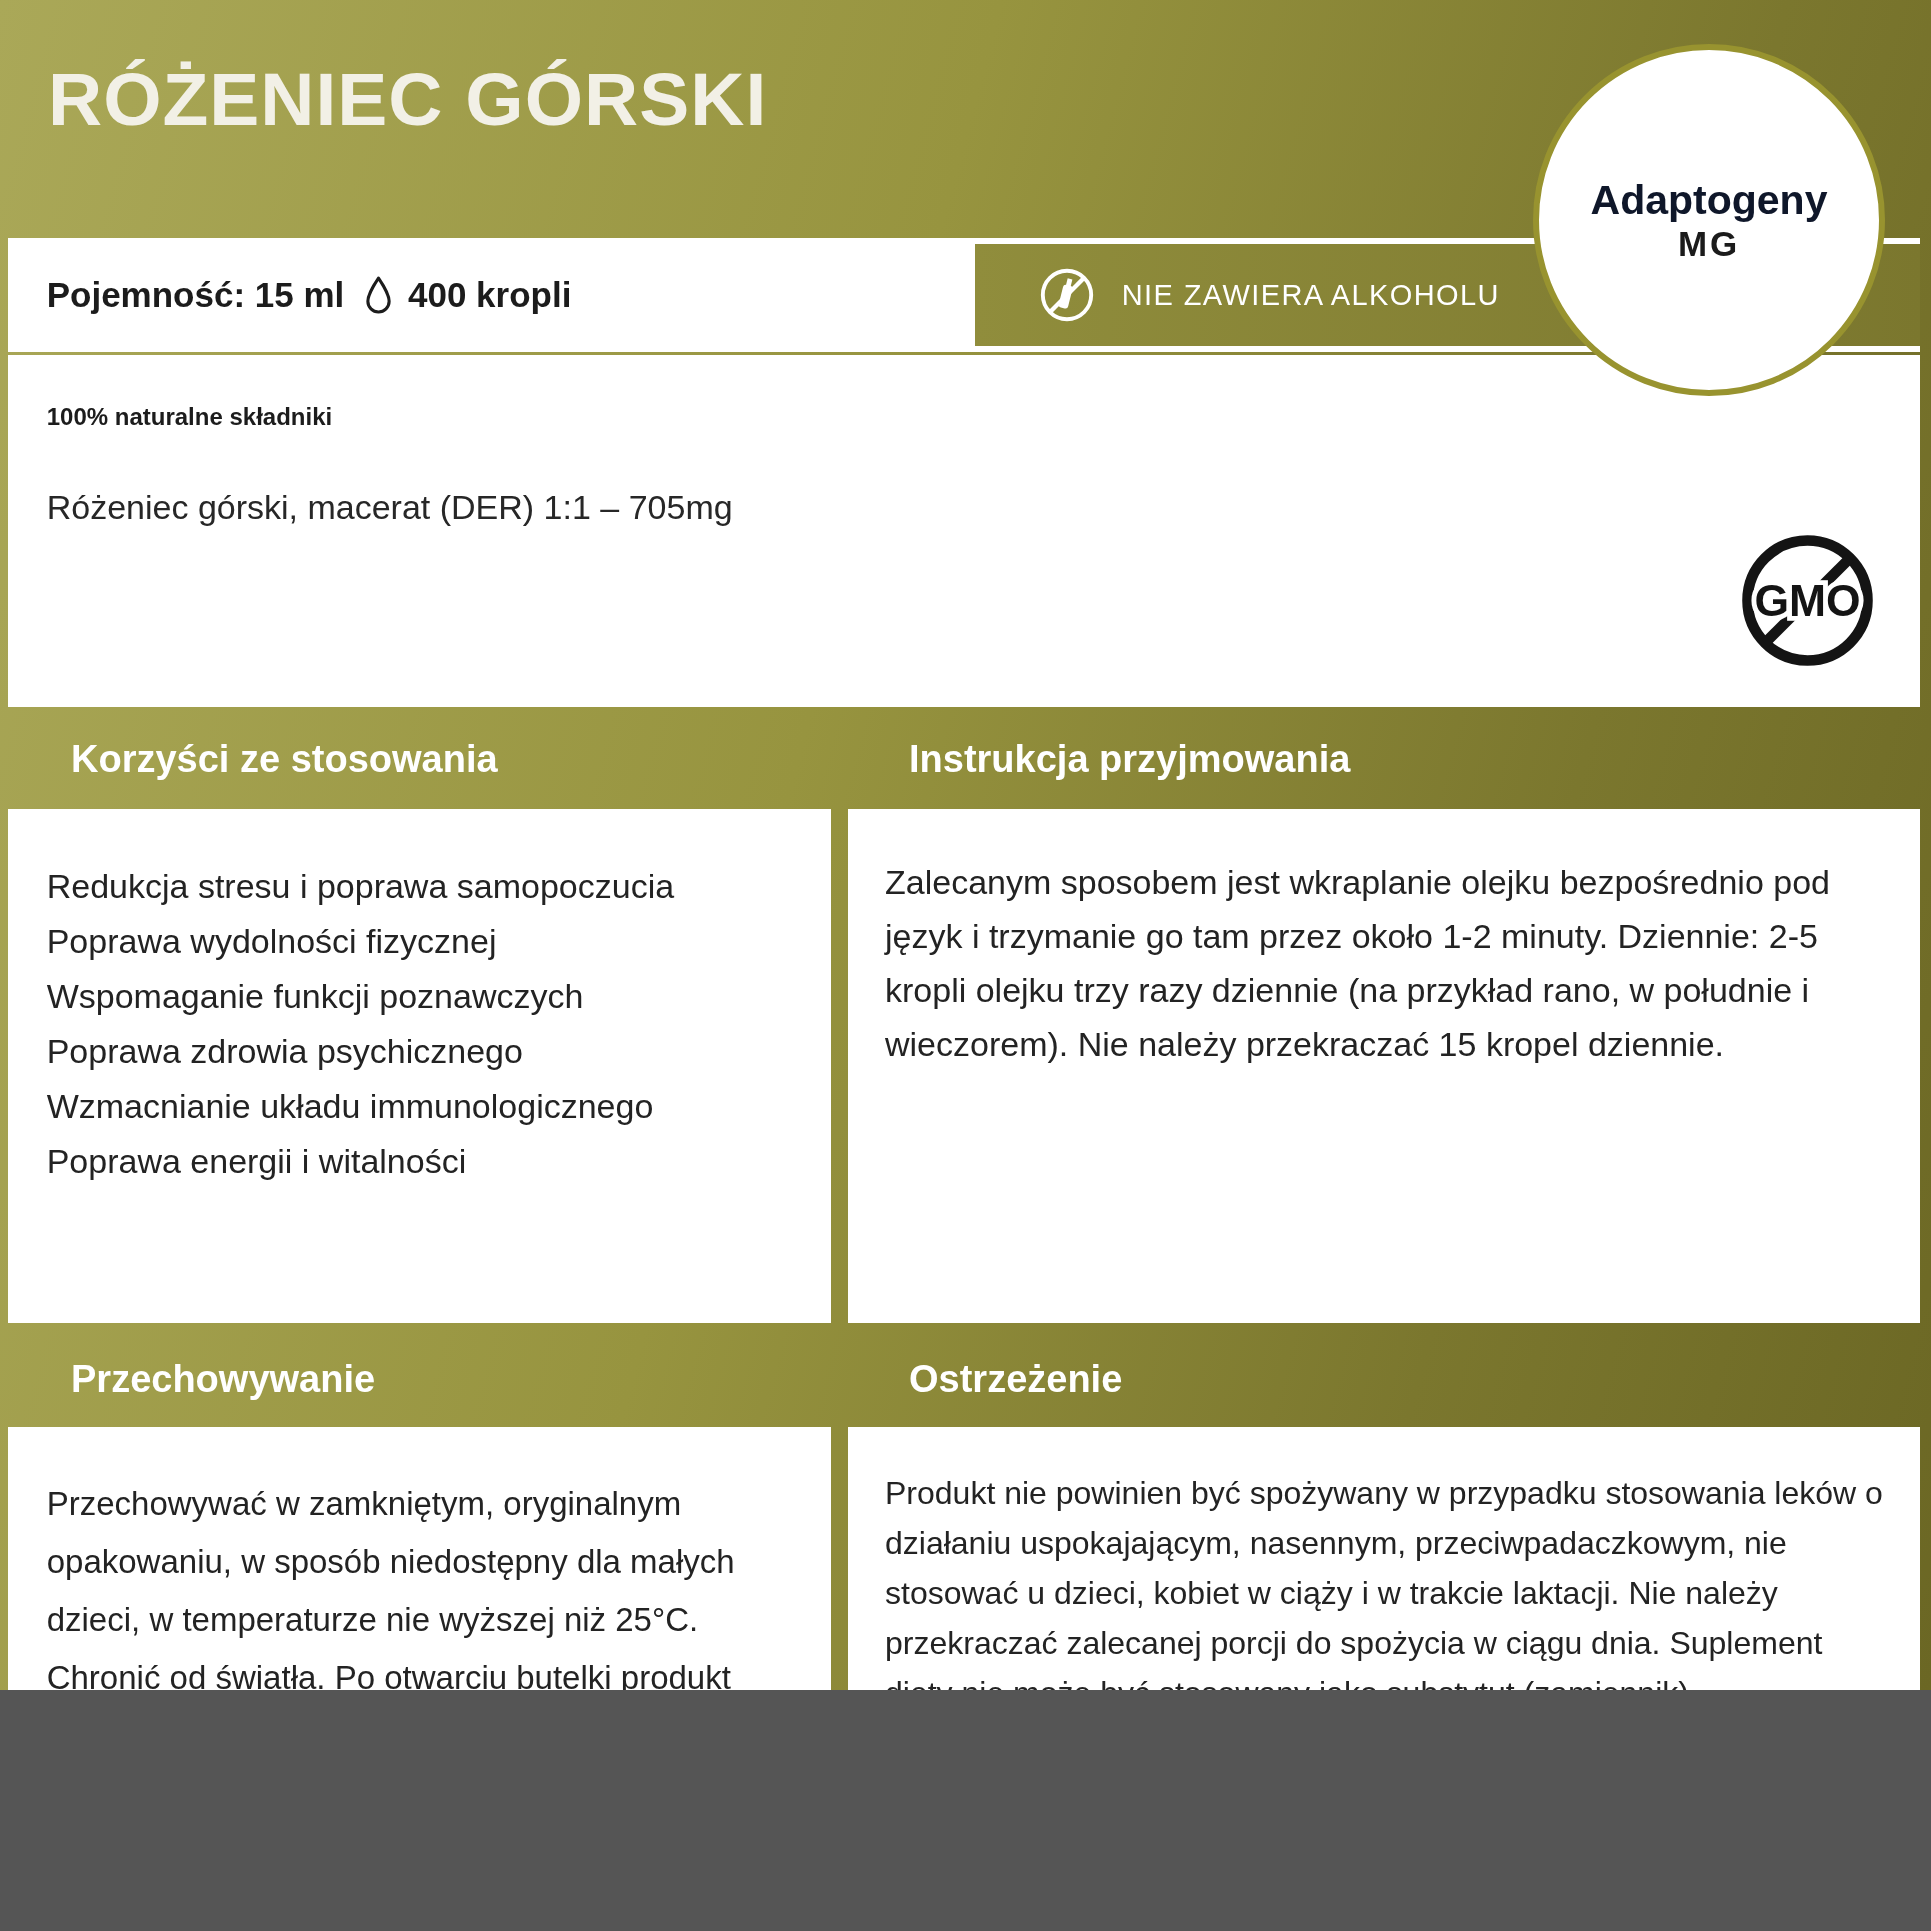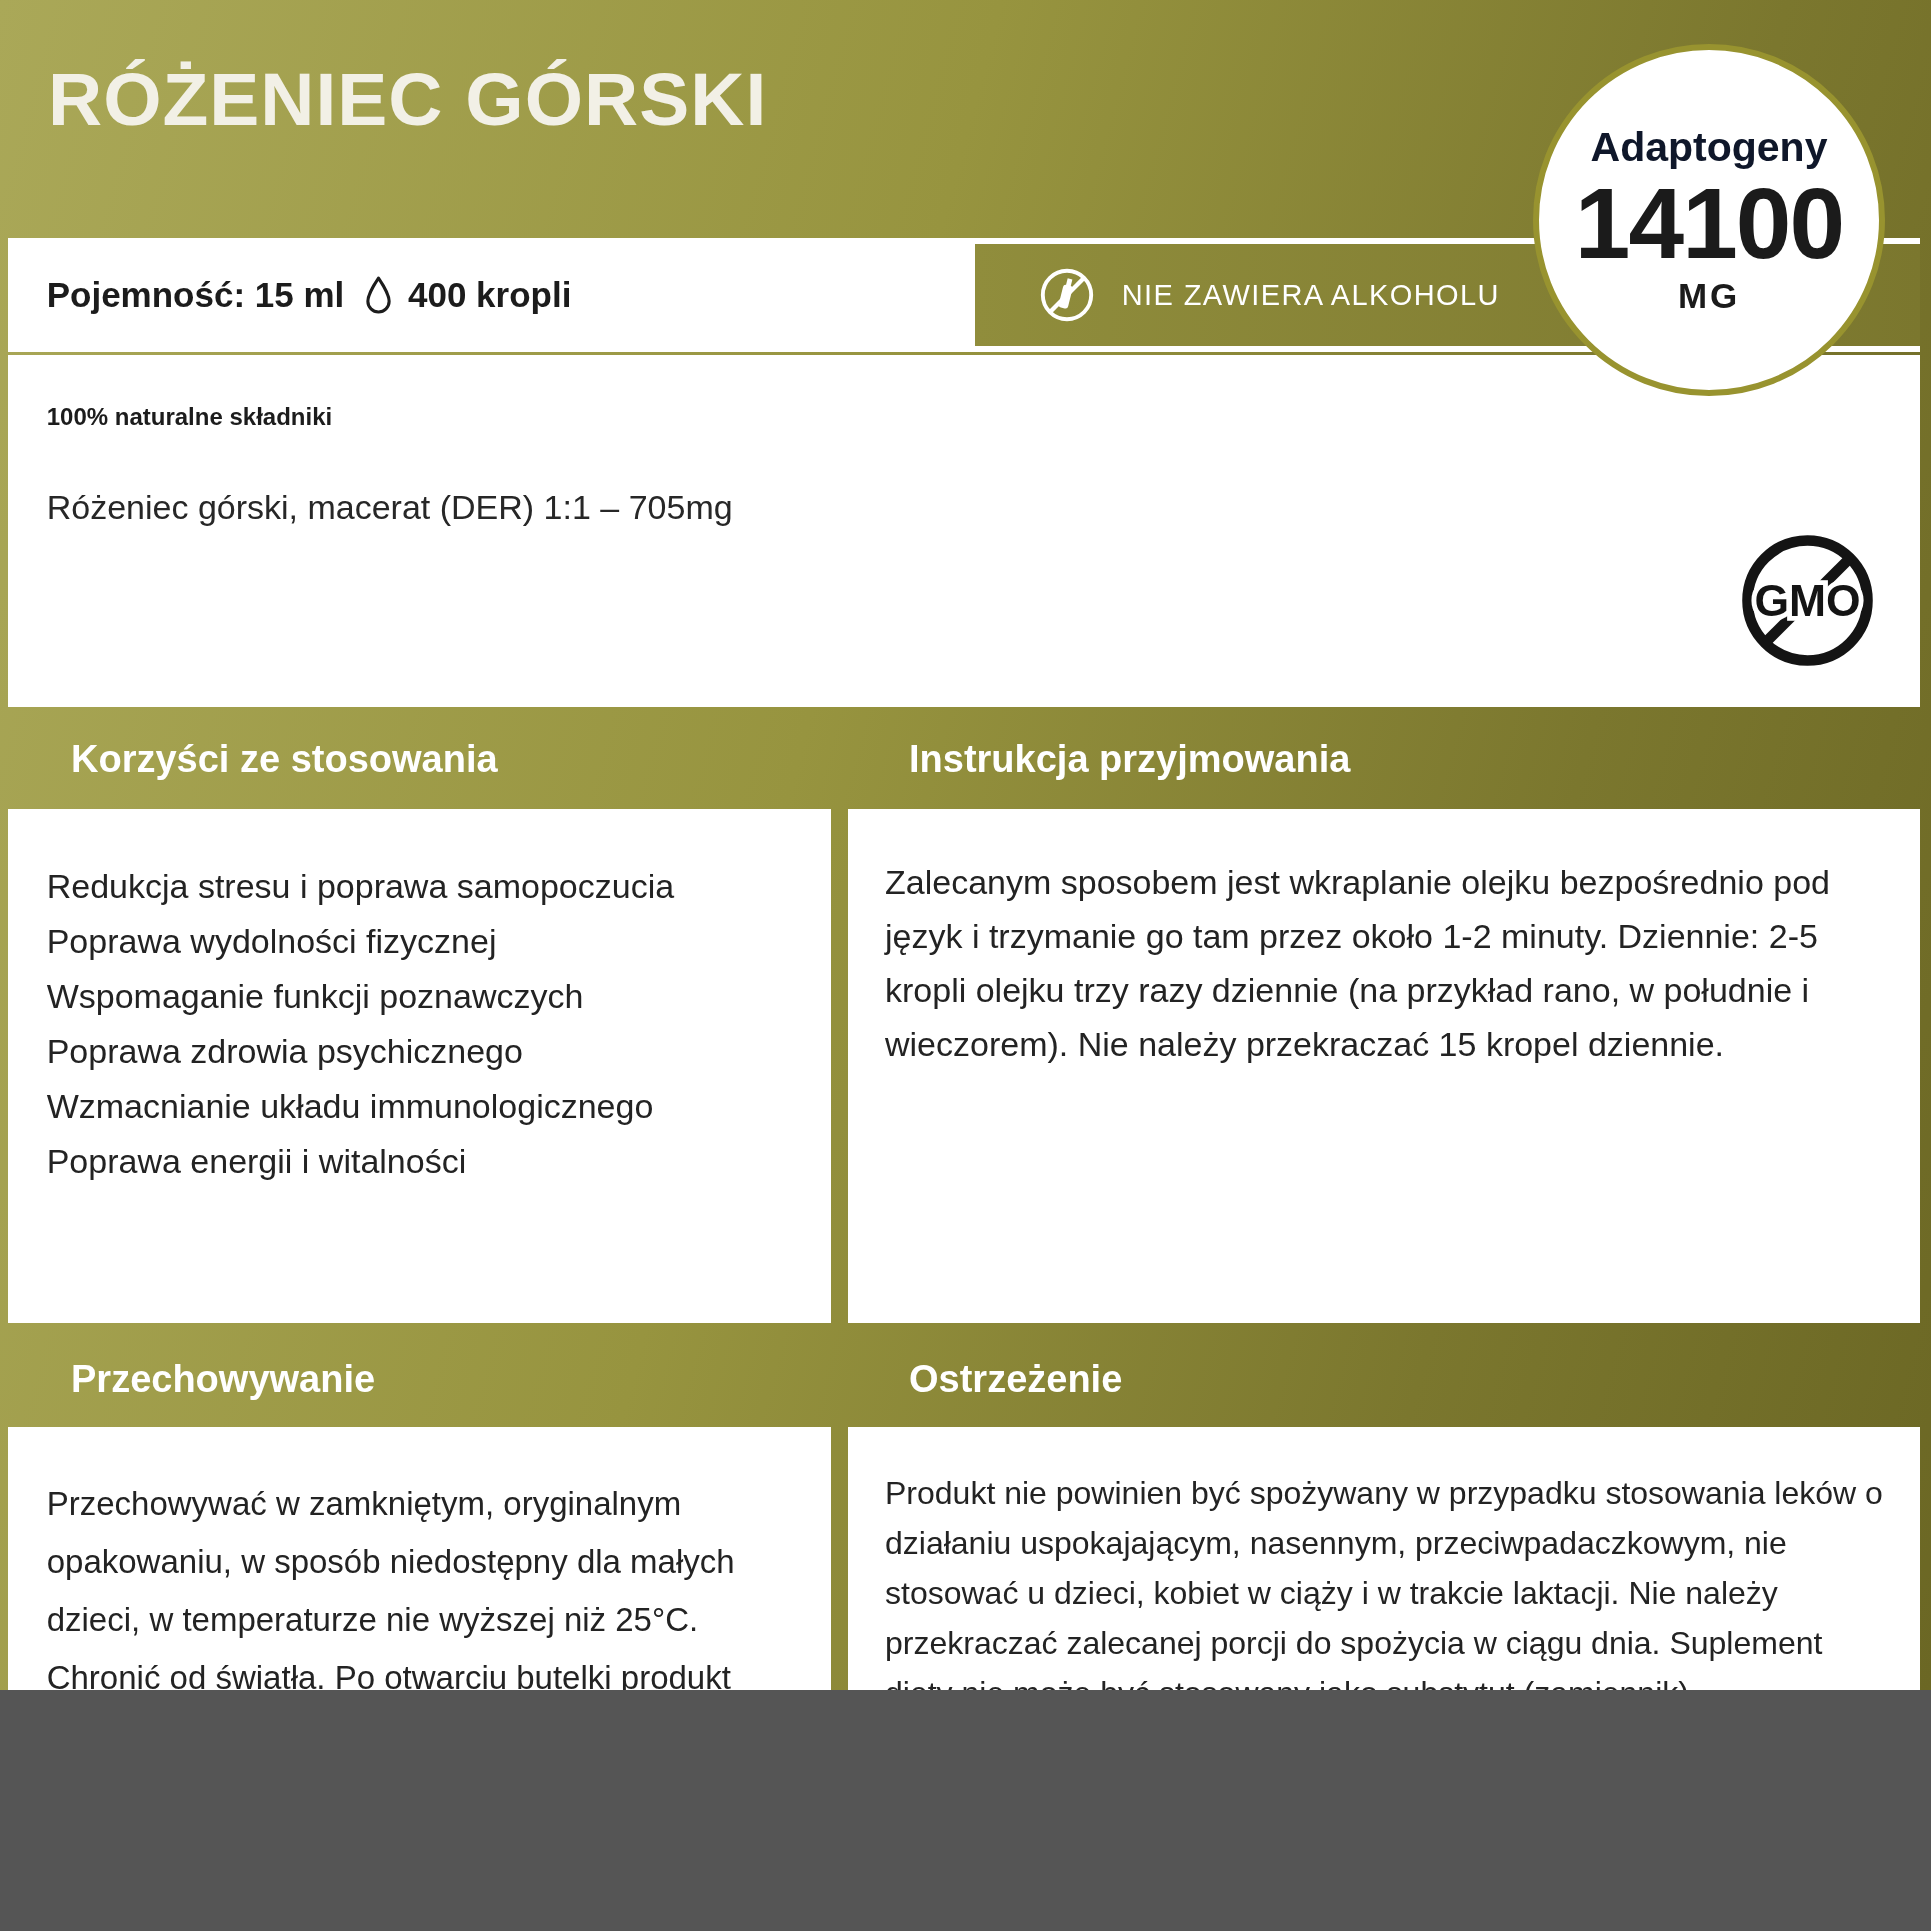--- a/index.html
+++ b/index.html
@@ -87,21 +87,20 @@
           <rect x="25" y="21" width="10" height="24" rx="3" fill="#ffffff" transform="rotate(14 31 31)"></rect>
           <line x1="13" y1="49" x2="49" y2="13" stroke="#ffffff" stroke-width="4.5"></line>
         </svg>
       </span>
       <span class="alcohol-text">NIE ZAWIERA ALKOHOLU</span>
     </div>
   </div>
 
   <div class="badge abs">
     <div class="badge-cat">Adaptogeny</div>
-    <div class="badge-amount">14100</div>
     <div class="badge-unit">MG</div>
   </div>
 
   <div class="panel ingredients">
     <div class="ing-heading">100% naturalne składniki</div>
     <div class="ing-detail">Różeniec górski, macerat (DER) 1:1 – 705mg</div>
 
 
     <span class="gmo-icon">
       <svg width="147" height="147" viewBox="0 0 152 152">

